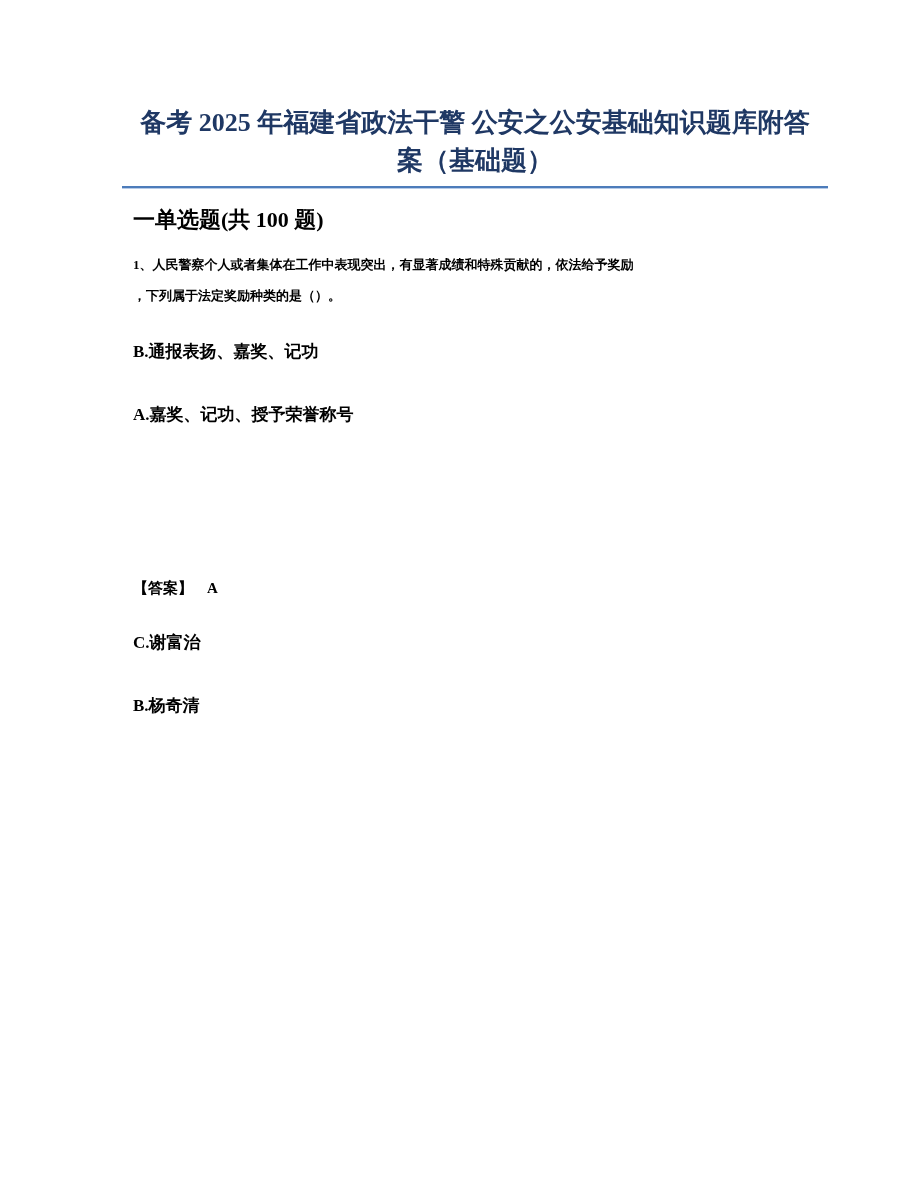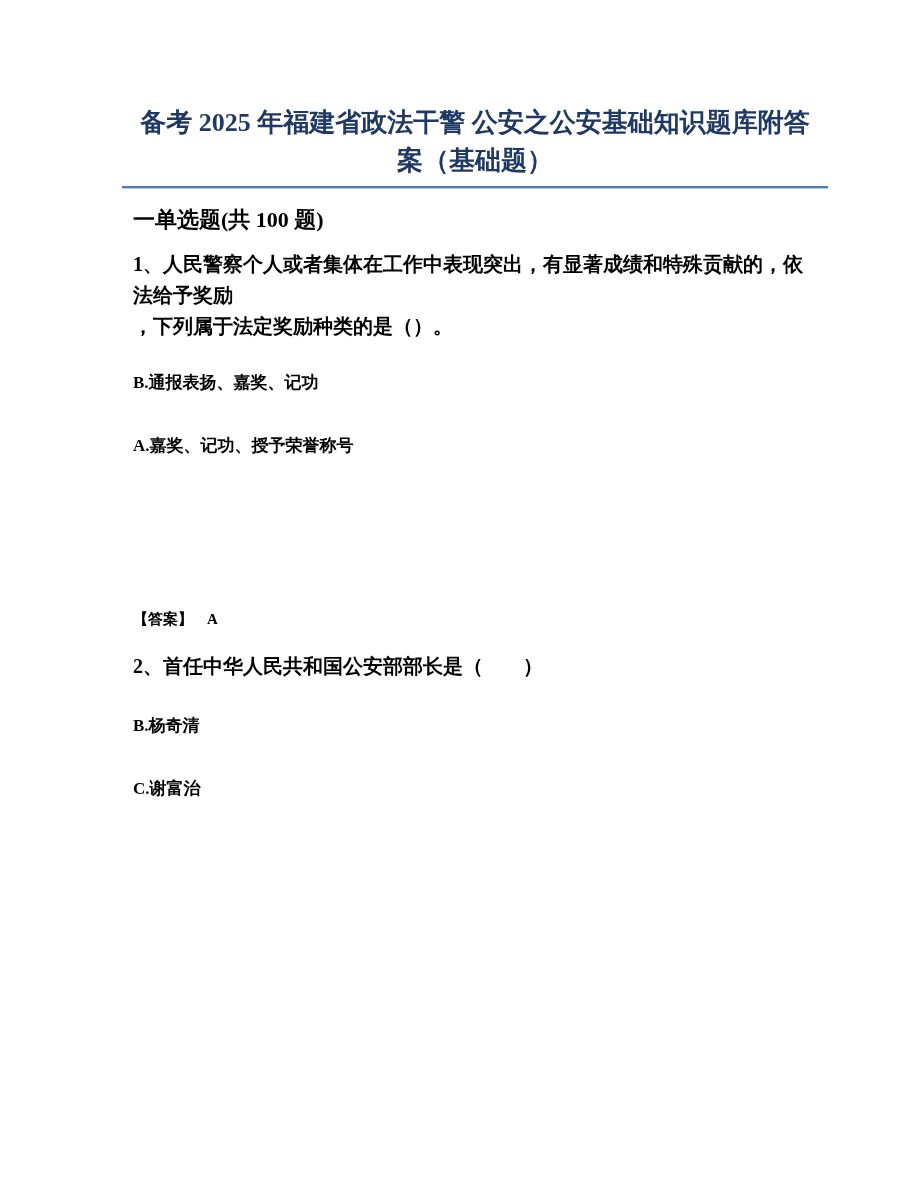--- a/index.html
+++ b/index.html
@@ -38,21 +38,21 @@
   }
 
   .section-header {
     margin-top: 20px;
     font-size: 22px;
     line-height: 22px;
     font-weight: bold;
   }
 
   .question-text {
-    font-size: 20px;
+    font-size: 13px;
     line-height: 31px;
     font-weight: bold;
     white-space: pre-wrap;
   }
   .q1 { margin-top: 18px; }
   .q2 { margin-top: 21px; }
 
   .option {
     height: 63px;
     font-size: 17px;
@@ -92,21 +92,20 @@
 
     <div class="options">
       <div class="option">B.通报表扬、嘉奖、记功</div>
       <div class="option">A.嘉奖、记功、授予荣誉称号</div>
     </div>
 
     <div class="answer-row">
       <span>【答案】</span><span class="answer-value">A</span>
     </div>
 
-    <div class="question-text q2">2、首任中华人民共和国公安部部长是（　　）</div>
 
     <div class="options options-q2">
+      <div class="option">C.谢富治</div>
       <div class="option">B.杨奇清</div>
-      <div class="option">C.谢富治</div>
     </div>
 
   </div>
 </div>
 
 </body></html>

